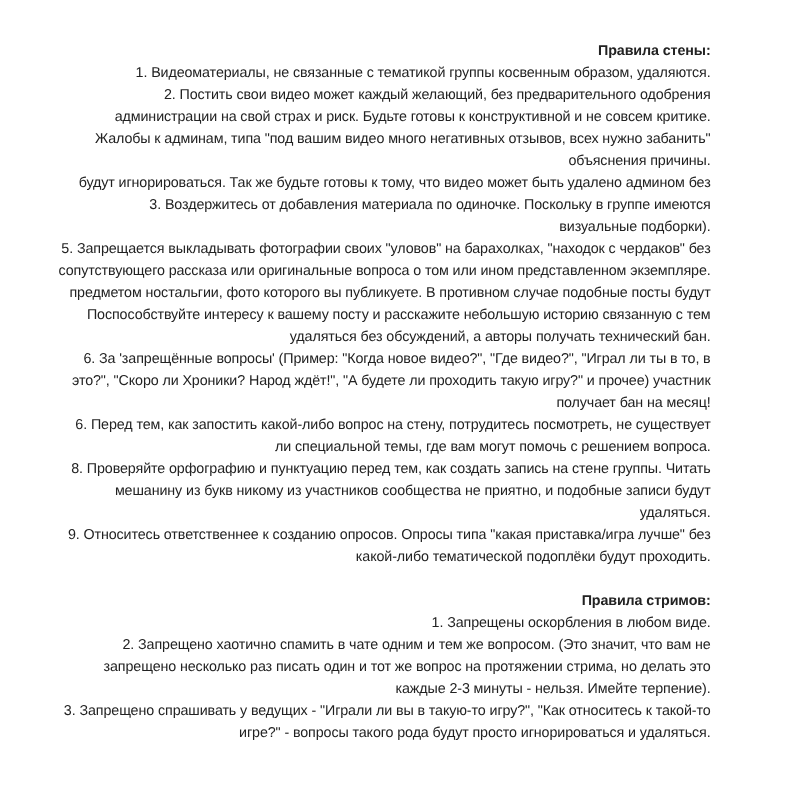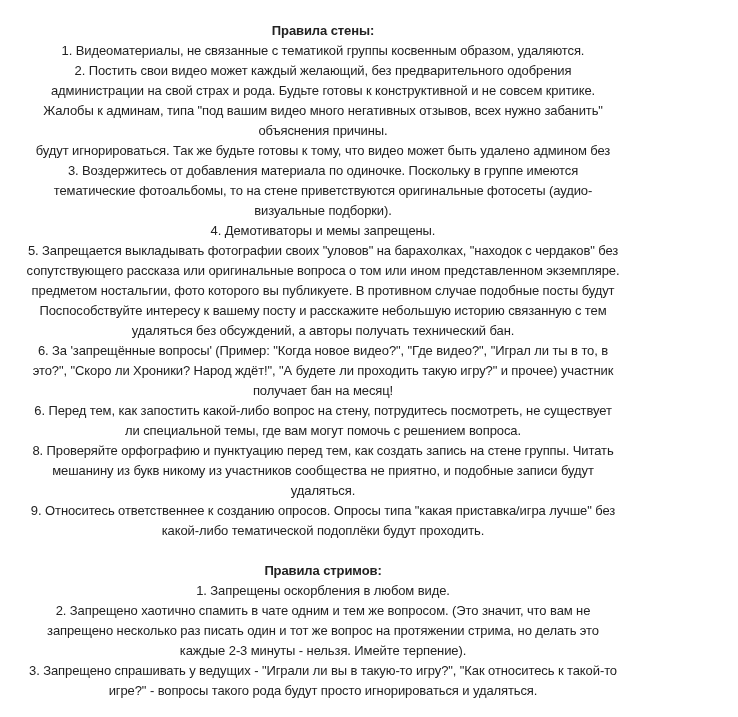--- a/index.html
+++ b/index.html
@@ -2,48 +2,46 @@
 <html><head>
 <meta charset="utf-8">
 <style>
   html, body { margin: 0; padding: 0; background: #ffffff; }
   body {
     width: 738px; height: 717px; overflow: hidden;
     font-family: "Liberation Sans", sans-serif;
     color: #222222;
   }
   .doc {
-    position: absolute; left: 0; top: 21px; width: 646px;
-    text-align: center;
+    position: absolute; left: 0; top: 36px; width: 646px;
+    text-align: right;
     font-size: 13px;
     line-height: 20px;
     letter-spacing: -0.1px;
   }
   .block { margin: 0; padding: 0; }
   .section-title { font-weight: bold; }
   .line { display: block; white-space: nowrap; }
   .spacer { height: 20px; }
 </style>
 </head>
 <body>
 
 <div class="doc">
   <div class="block">
     <span class="line section-title">Правила стены:</span>
     <div id="sec0">
         <span class="line">1. Видеоматериалы, не связанные с тематикой группы косвенным образом, удаляются.</span>
         <span class="line">2. Постить свои видео может каждый желающий, без предварительного одобрения</span>
-        <span class="line">администрации на свой страх и рода. Будьте готовы к конструктивной и не совсем критике.</span>
+        <span class="line">администрации на свой страх и риск. Будьте готовы к конструктивной и не совсем критике.</span>
         <span class="line">Жалобы к админам, типа "под вашим видео много негативных отзывов, всех нужно забанить"</span>
         <span class="line">объяснения причины.</span>
         <span class="line">будут игнорироваться. Так же будьте готовы к тому, что видео может быть удалено админом без</span>
         <span class="line">3. Воздержитесь от добавления материала по одиночке. Поскольку в группе имеются</span>
-        <span class="line">тематические фотоальбомы, то на стене приветствуются оригинальные фотосеты (аудио-</span>
         <span class="line">визуальные подборки).</span>
-        <span class="line">4. Демотиваторы и мемы запрещены.</span>
         <span class="line">5. Запрещается выкладывать фотографии своих "уловов" на барахолках, "находок с чердаков" без</span>
         <span class="line">сопутствующего рассказа или оригинальные вопроса о том или ином представленном экземпляре.</span>
         <span class="line">предметом ностальгии, фото которого вы публикуете. В противном случае подобные посты будут</span>
         <span class="line">Поспособствуйте интересу к вашему посту и расскажите небольшую историю связанную с тем</span>
         <span class="line">удаляться без обсуждений, а авторы получать технический бан.</span>
         <span class="line">6. За 'запрещённые вопросы' (Пример: "Когда новое видео?", "Где видео?", "Играл ли ты в то, в</span>
         <span class="line">это?", "Скоро ли Хроники? Народ ждёт!", "А будете ли проходить такую игру?" и прочее) участник</span>
         <span class="line">получает бан на месяц!</span>
         <span class="line">6. Перед тем, как запостить какой-либо вопрос на стену, потрудитесь посмотреть, не существует</span>
         <span class="line">ли специальной темы, где вам могут помочь с решением вопроса.</span>

